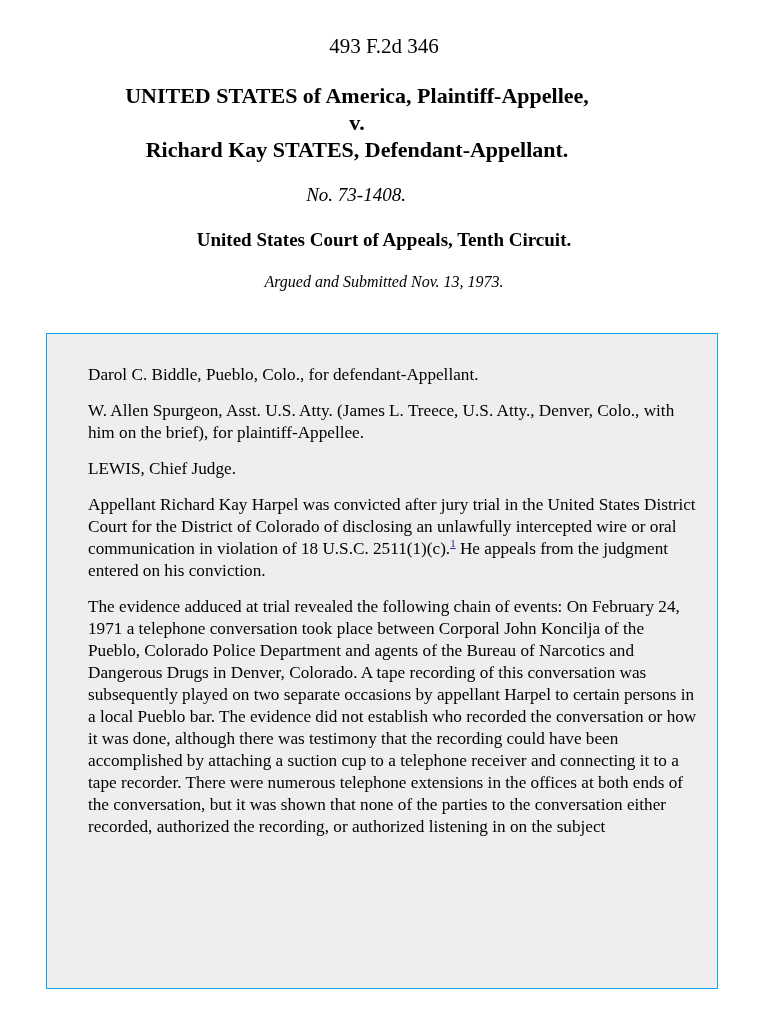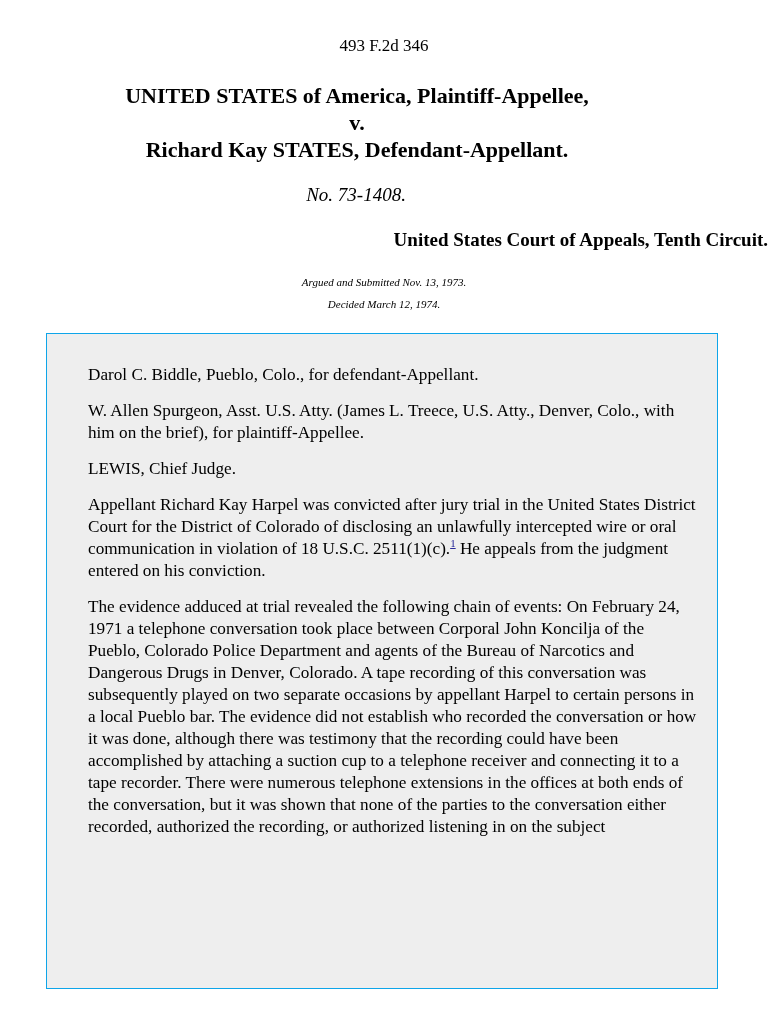--- a/index.html
+++ b/index.html
@@ -14,21 +14,21 @@
       position: relative;
       font-family: "Liberation Serif", "DejaVu Serif", serif;
       color: #000000;
     }
     .citation {
       position: absolute;
       top: 36px;
       left: 0;
       width: 768px;
       text-align: center;
-      font-size: 17px;
+      font-size: 21px;
       line-height: 20px;
     }
     .parties {
       position: absolute;
       top: 82px;
       left: 0;
       width: 714px;
       text-align: center;
       font-size: 22px;
       font-weight: bold;
@@ -43,32 +43,32 @@
       text-align: center;
       font-size: 19px;
       font-style: italic;
       line-height: 20px;
     }
     .court {
       position: absolute;
       top: 228px;
       left: 0;
       width: 768px;
-      text-align: right;
+      text-align: center;
       font-size: 19px;
       font-weight: bold;
       line-height: 24px;
     }
     .dates {
       position: absolute;
       top: 271px;
       left: 0;
       width: 768px;
       text-align: center;
-      font-size: 11px;
+      font-size: 16px;
       font-style: italic;
       line-height: 22px;
     }
     .panel {
       position: absolute;
       top: 333px;
       left: 46px;
       width: 672px;
       height: 656px;
       background: #eeeeee;
@@ -107,21 +107,20 @@
   <div>v.</div>
   <div>Richard Kay STATES, Defendant-Appellant.</div>
 </div>
 
 <div class="docket">No. 73-1408.</div>
 
 <div class="court">United States Court of Appeals, Tenth Circuit.</div>
 
 <div class="dates">
   <div>Argued and Submitted Nov. 13, 1973.</div>
-  <div>Decided March 12, 1974.</div>
 </div>
 
 <div class="panel">
   <div class="panel-inner">
     <p>Darol C. Biddle, Pueblo, Colo., for defendant-Appellant.</p>
     <p>W. Allen Spurgeon, Asst. U.S. Atty. (James L. Treece, U.S. Atty., Denver, Colo., with him on the brief), for plaintiff-Appellee.</p>
     <p>LEWIS, Chief Judge.</p>
     <p><span>Appellant Richard Kay Harpel was convicted after jury trial in the United States District Court for the District of Colorado of disclosing an unlawfully intercepted wire or oral communication in violation of 18 U.S.C. 2511(1)(c).</span><a class="fn-link">1</a><span> He appeals from the judgment entered on his conviction.</span></p>
     <p>The evidence adduced at trial revealed the following chain of events: On February 24, 1971 a telephone conversation took place between Corporal John Koncilja of the Pueblo, Colorado Police Department and agents of the Bureau of Narcotics and Dangerous Drugs in Denver, Colorado. A tape recording of this conversation was subsequently played on two separate occasions by appellant Harpel to certain persons in a local Pueblo bar. The evidence did not establish who recorded the conversation or how it was done, although there was testimony that the recording could have been accomplished by attaching a suction cup to a telephone receiver and connecting it to a tape recorder. There were numerous telephone extensions in the offices at both ends of the conversation, but it was shown that none of the parties to the conversation either recorded, authorized the recording, or authorized listening in on the subject</p>
   </div>

